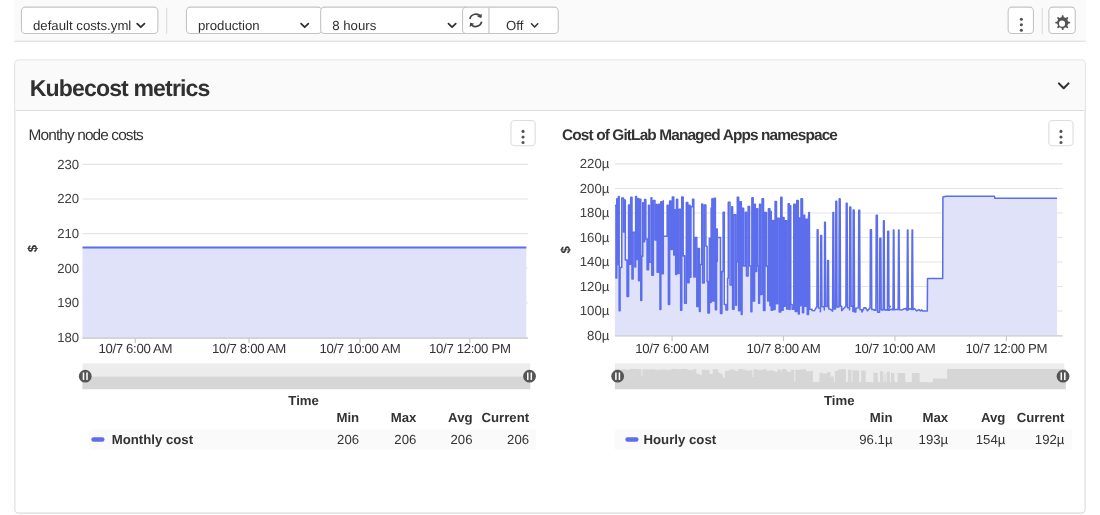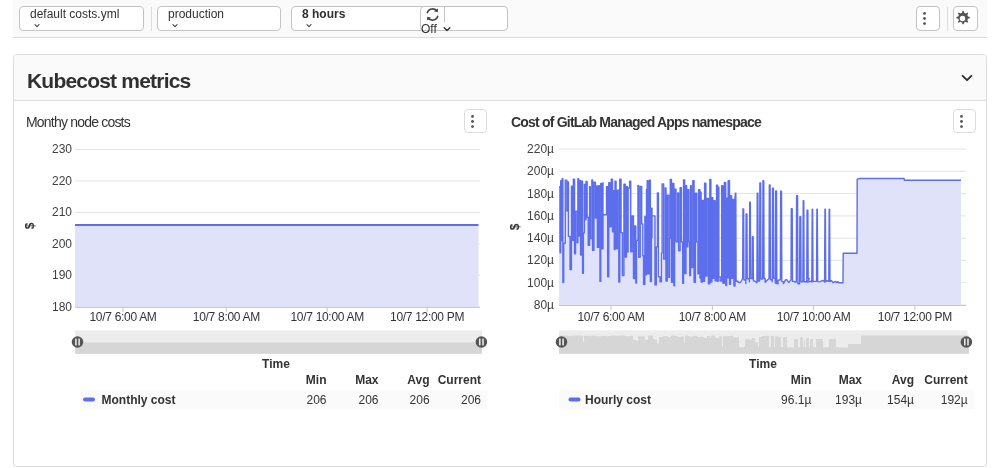--- a/index.html
+++ b/index.html
@@ -1,42 +1,42 @@
 <!DOCTYPE html>
 <html><head><meta charset="utf-8">
 <style>
   * { margin:0; padding:0; box-sizing:border-box; }
   html,body { width:1000px; height:468px; background:#fff;
     font-family:"Liberation Sans", sans-serif; position:relative; overflow:hidden; }
   .abs { position:absolute; }
   .btn { position:absolute; background:#fff; border:1px solid #c4c4c4; border-radius:4px;
-    display:flex; align-items:flex-start; color:#303030; font-size:12px; white-space:nowrap;flex-direction:column; }
+    display:flex; align-items:flex-end; color:#303030; font-size:12px; white-space:nowrap; }
   .sep { position:absolute; width:1px; background:#dcdcdc; }
   svg text { font-family:"Liberation Sans", sans-serif; }
 </style></head>
 <body>
 
 <div class="abs" style="left:13px; top:0; width:974px; height:38px; background:#fafafa; border-bottom:1px solid #dcdcdc;"></div>
 
 <div class="btn" style="left:19px; top:6px; width:125px; height:25px; padding:0 8px 0 10px; justify-content:space-between;">
   <span>default costs.yml</span>
     <svg width="14" height="14" viewBox="0 0 16 16" fill="none">
       <path d="M4.2 6.2 L8 10 L11.8 6.2" stroke="#303030" stroke-width="1.8" stroke-linecap="round" stroke-linejoin="round"></path>
     </svg>
 </div>
 <div class="sep" style="left:151px; top:7px; height:24px;"></div>
 
-<div class="btn" style="left:157px; top:6px; width:124px; height:25px; padding:0 8px 0 10px; justify-content:space-between;">
+<div class="btn" style="left:169px; top:6px; width:124px; height:25px; padding:0 8px 0 10px; justify-content:space-between;">
   <span>production</span>
     <svg width="14" height="14" viewBox="0 0 16 16" fill="none">
       <path d="M4.2 6.2 L8 10 L11.8 6.2" stroke="#303030" stroke-width="1.8" stroke-linecap="round" stroke-linejoin="round"></path>
     </svg>
 </div>
 
-<div class="btn" style="left:291px; top:6px; width:136px; height:25px; padding:0 8px 0 10px; justify-content:space-between;font-weight:bold;">
+<div class="btn" style="left:291px; top:6px; width:136px; height:25px; padding:0 8px 0 10px; justify-content:space-between;">
   <span>8 hours</span>
     <svg width="14" height="14" viewBox="0 0 16 16" fill="none">
       <path d="M4.2 6.2 L8 10 L11.8 6.2" stroke="#303030" stroke-width="1.8" stroke-linecap="round" stroke-linejoin="round"></path>
     </svg>
 </div>
 
 <div class="btn" style="left:420px; top:6px; width:88px; height:25px; padding:0;">
   <span style="width:24px; display:flex; justify-content:center; align-items:center; height:100%; border-right:1px solid #c4c4c4;">
       <svg width="15" height="15" viewBox="0 0 16 16">
         <g fill="none" stroke="#454545" stroke-width="1.7">

